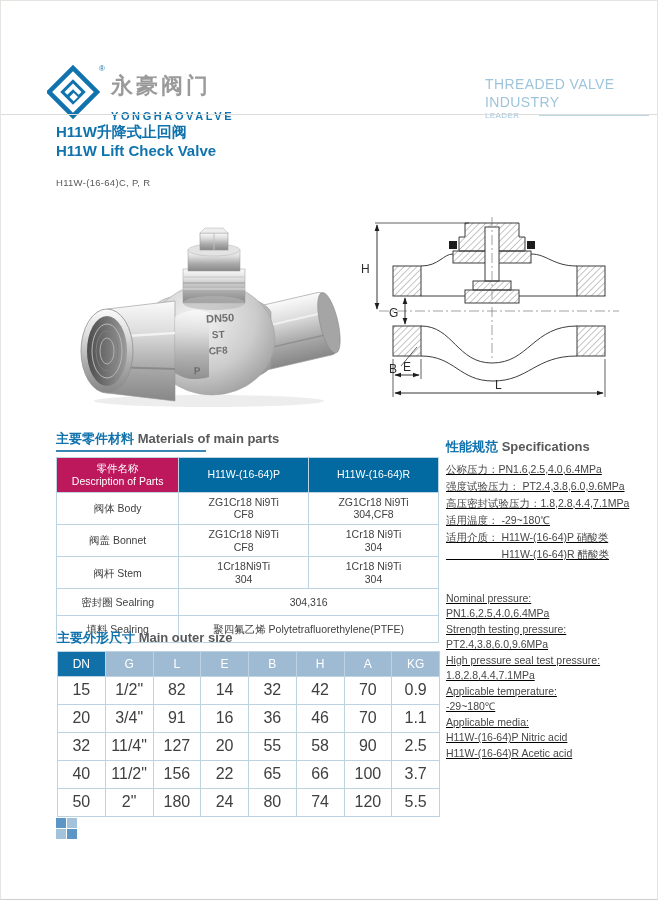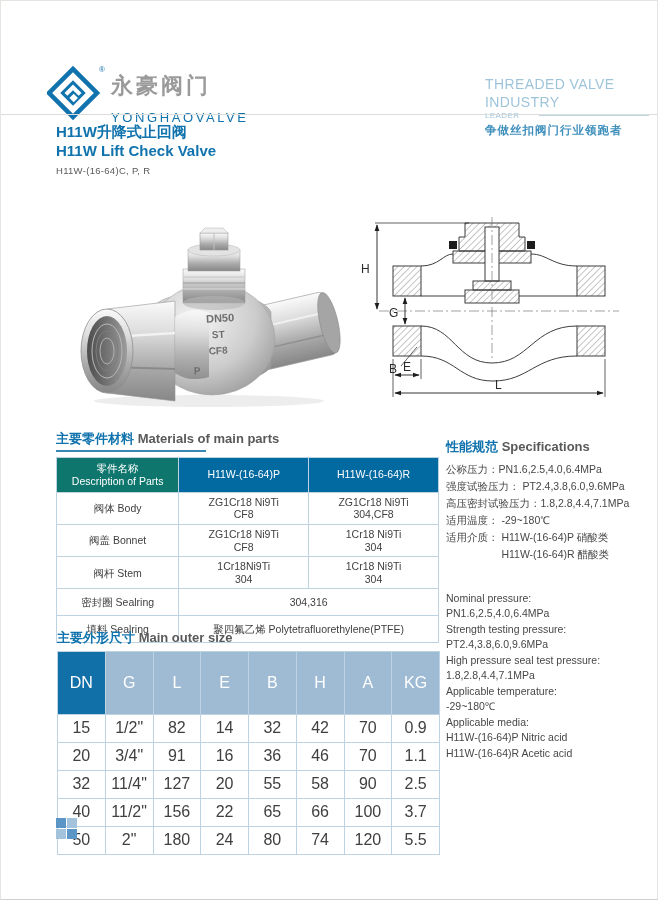--- a/index.html
+++ b/index.html
@@ -12,67 +12,67 @@
     position:relative; width:658px; height:900px;
     background:#ffffff; border:1px solid #e4e4e0; border-bottom-color:#cfcfcb;
     overflow:hidden;
   }
   
   .logo-group { position:absolute; left:46px; top:60px; display:flex; align-items:center; }
   .logo-mark { position:relative; width:56px; height:56px; }
   .reg-mark { position:absolute; right:-2px; top:0; font-size:8px; color:#1173ad; }
   .brand-text { margin-left:8px; padding-top:14px; }
   .brand-cn { font-size:22px; font-weight:bold; color:#9a9a9a; letter-spacing:3px; line-height:1; }
-  .brand-en { font-size:13px; font-weight:normal; color:#1173ad; letter-spacing:2.6px; margin-top:13px; }
+  .brand-en { font-size:11px; font-weight:bold; color:#1173ad; letter-spacing:2.6px; margin-top:13px; }
   .slogan { position:absolute; left:484px; top:74px; width:164px; }
   .slogan-en1 { font-size:14px; color:#9ec4da; letter-spacing:0.4px; line-height:1.3; }
   .slogan-en2 { font-size:8px; color:#9ec4da; letter-spacing:0.4px; display:flex; align-items:center; gap:20px; }
   .slogan-en2 .rule { flex:1; height:1px; background:#bcd6e4; }
   .slogan-cn { font-size:11.5px; color:#4090bd; font-weight:bold; margin-top:3px; letter-spacing:1px; }
   .header-rule { position:absolute; left:0; top:113px; width:658px; height:1px; background:#dcdcda; }
   
   .title-block { position:absolute; left:55px; top:122px; }
   .title-cn { font-size:15px; font-weight:bold; color:#1173ad; line-height:1.25; }
   .title-en { font-size:15px; font-weight:bold; color:#1173ad; line-height:1.25; }
-  .title-models { font-size:9.5px; color:#5a5a5a; margin-top:4px; letter-spacing:0.3px; }
+  .title-models { font-size:9.5px; color:#5a5a5a; margin-top:16px; letter-spacing:0.3px; }
   
   .photo-wrap { position:absolute; left:58px; top:216px; width:288px; height:194px; }
   .drawing-wrap { position:absolute; left:350px; top:210px; width:296px; height:200px; }
   
   .sec-title { font-size:13px; font-weight:bold; line-height:1.2; }
   .sec-title .cn { color:#1173ad; }
   .sec-title .en { color:#58595b; }
   .title-underline { width:150px; height:2px; background:#3a87b5; margin-top:3px; }
   
   .materials-section { position:absolute; left:55px; top:430px; width:383px; }
   .materials-section table { margin-top:5px; }
   table { width:100%; border-collapse:collapse; table-layout:fixed; }
   th, td {
     border:1px solid #bdd3e2; text-align:center; vertical-align:middle;
     white-space:pre-line; font-family:"Liberation Sans", sans-serif;
   }
   .materials-table th {
     background:#0369a1; color:#ffffff; font-weight:normal;
     font-size:10.5px; line-height:1.25; padding:4px 2px; height:34px;
   }
-  .materials-table th:first-child { background:#0f766e; width:32%; }
+  .materials-table th:first-child { background:#be185d; width:32%; }
   .materials-table td { font-size:10.5px; color:#404040; line-height:1.2; padding:3px 2px; height:27px; }
   
   .specs-section { position:absolute; left:445px; top:438px; width:206px; }
-  .specs-body { margin-top:6px; }
+  .specs-body { margin-top:6px;text-decoration:underline; }
   .spec-line { font-size:10.5px; color:#474747; white-space:pre-wrap; }
   .specs-cn .spec-line { line-height:1.62; }
   .specs-en { margin-top:28px; }
   .specs-en .spec-line { line-height:1.48; }
   
   .size-section { position:absolute; left:56px; top:629px; width:383px; }
   .size-section table { margin-top:5px; }
   .size-table th {
     background:#9fbbd4; color:#ffffff; font-weight:normal;
-    font-size:16px; padding:22px 2px; height:22px;margin-left:8px;
+    font-size:12px; padding:5px 2px; height:22px;margin-left:8px;
   }
   .size-table th:first-child { background:#1270a8; }
   .size-table td { font-size:16px; color:#404040; padding:4.5px 2px; height:22px; }
   
   .corner-squares { position:absolute; left:55px; top:817px; width:21px; height:21px;
     display:grid; grid-template-columns:10px 10px; grid-template-rows:10px 10px; gap:1px; }
   .sq-a { background:#5b96c6; } .sq-b { background:#a3c3dd; }
   
   svg text { font-family:"Liberation Sans", sans-serif; }
 </style>
@@ -98,21 +98,20 @@
       <div class="brand-en">YONGHAOVALVE</div>
     </div>
   </div>
 
   <div class="slogan">
     <div class="slogan-en1">THREADED VALVE INDUSTRY</div>
     <div class="slogan-en2">
       <span>LEADER</span>
       <span class="rule"></span>
     </div>
-    <div class="slogan-cn">争做丝扣阀门行业领跑者</div>
   </div>
 
   <div class="header-rule"></div>
 
   <div class="title-block">
     <div class="title-cn">H11W升降式止回阀</div>
     <div class="title-en">H11W Lift Check Valve</div>
     <div class="title-models">H11W-(16-64)C, P, R</div>
   </div>
 

